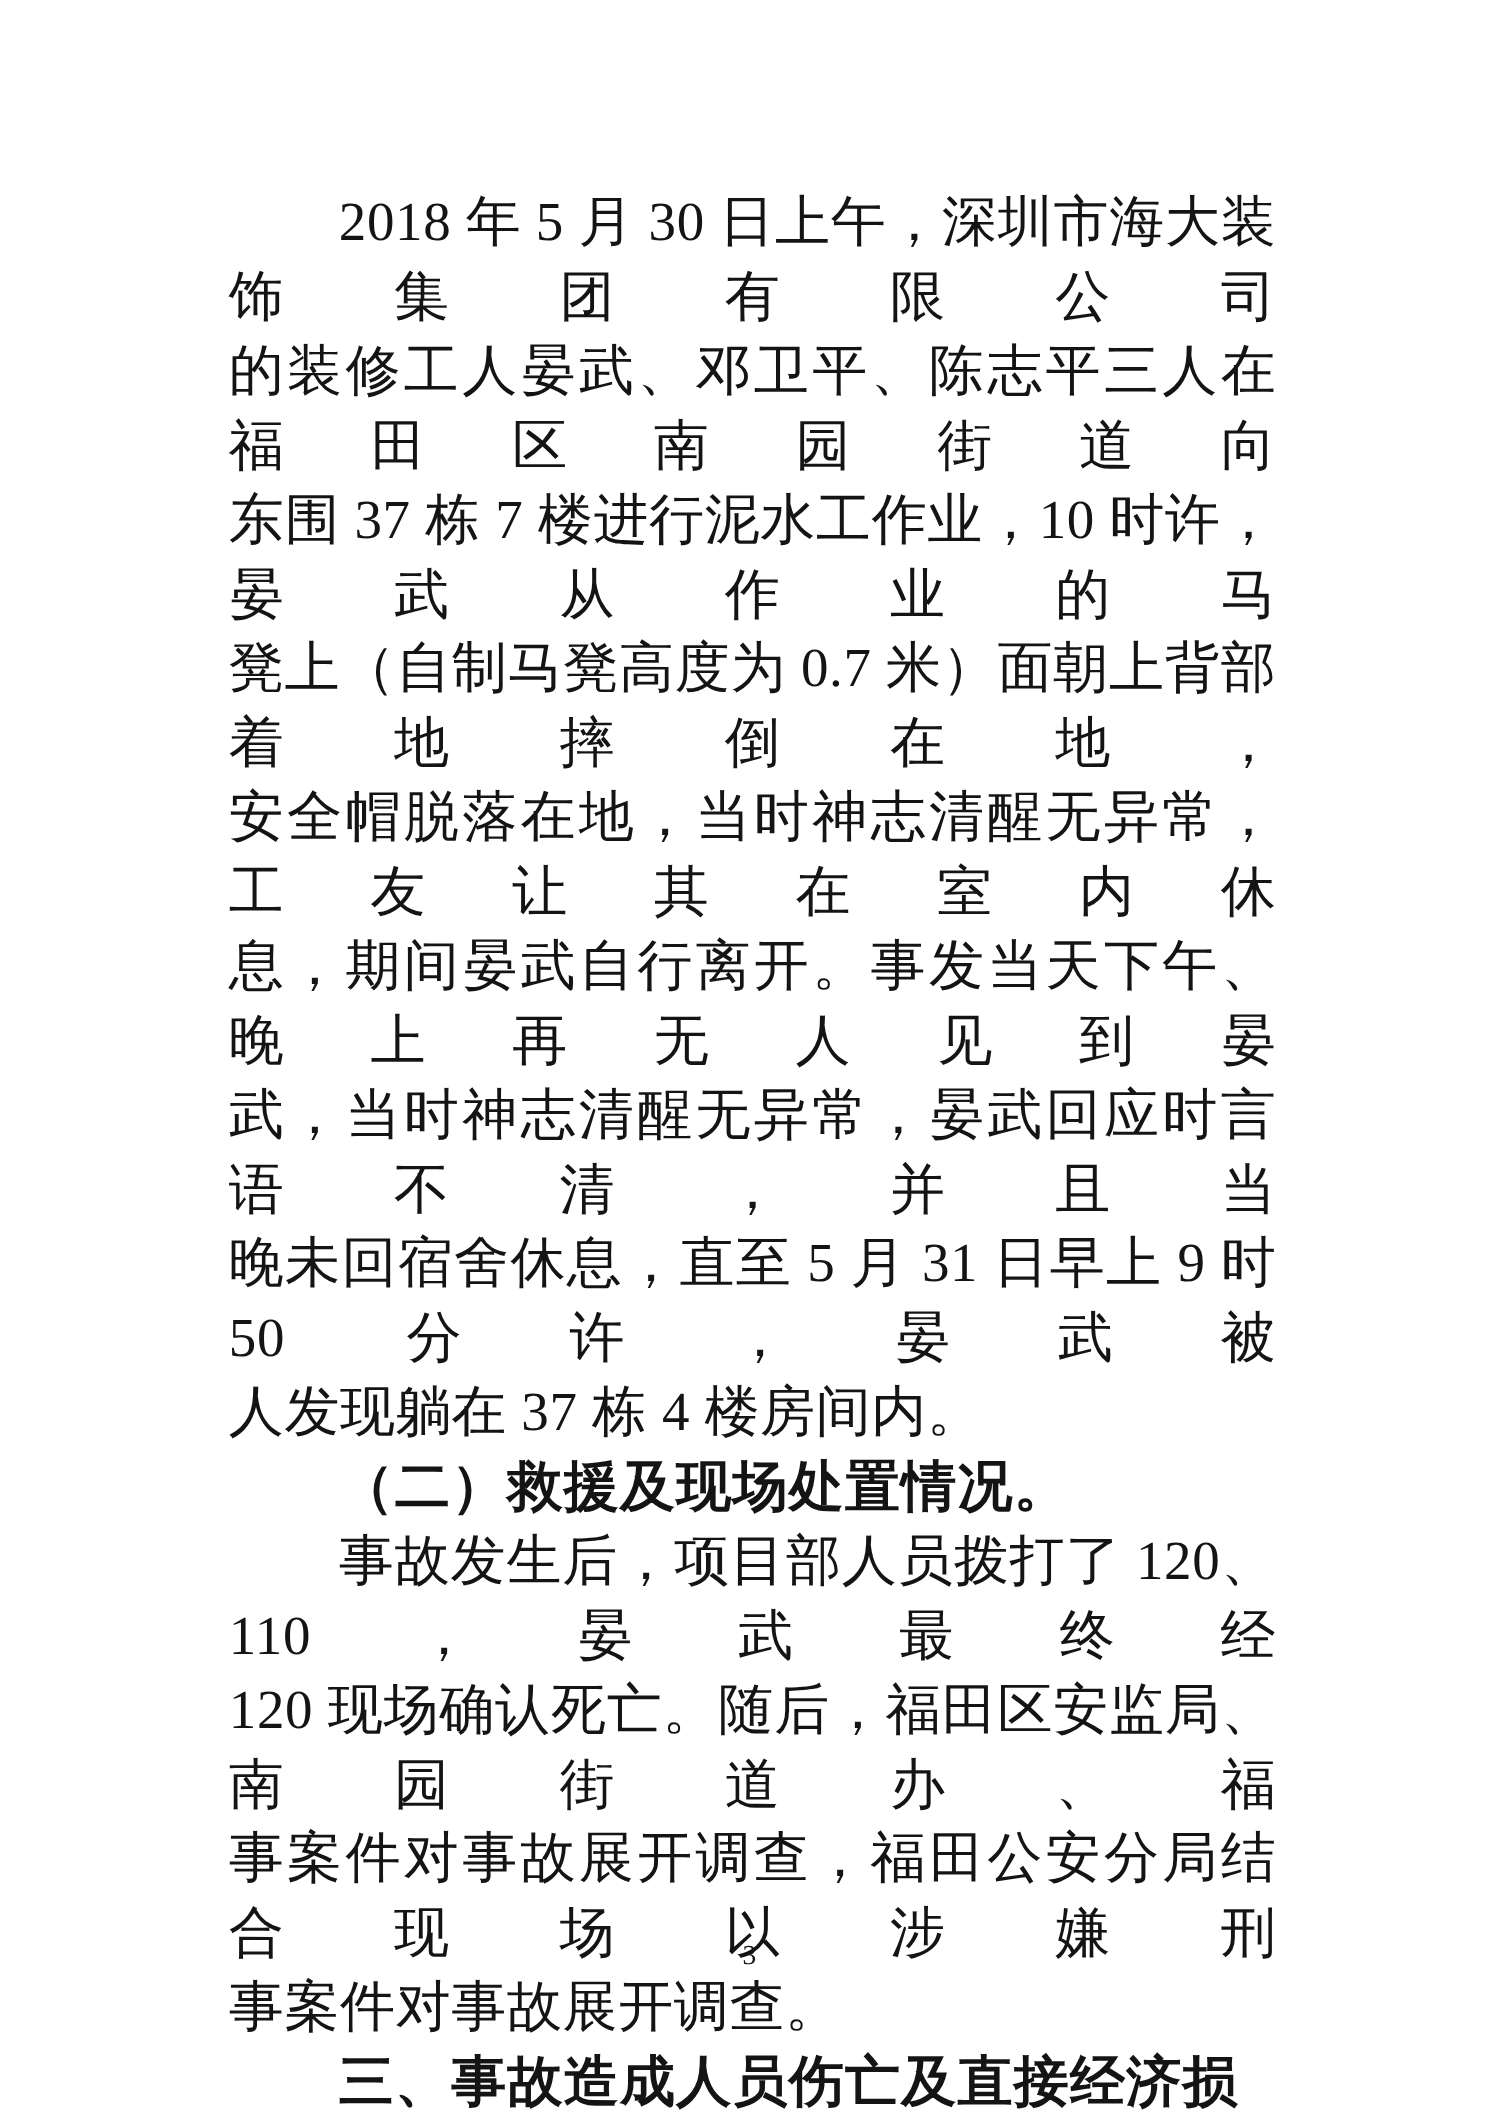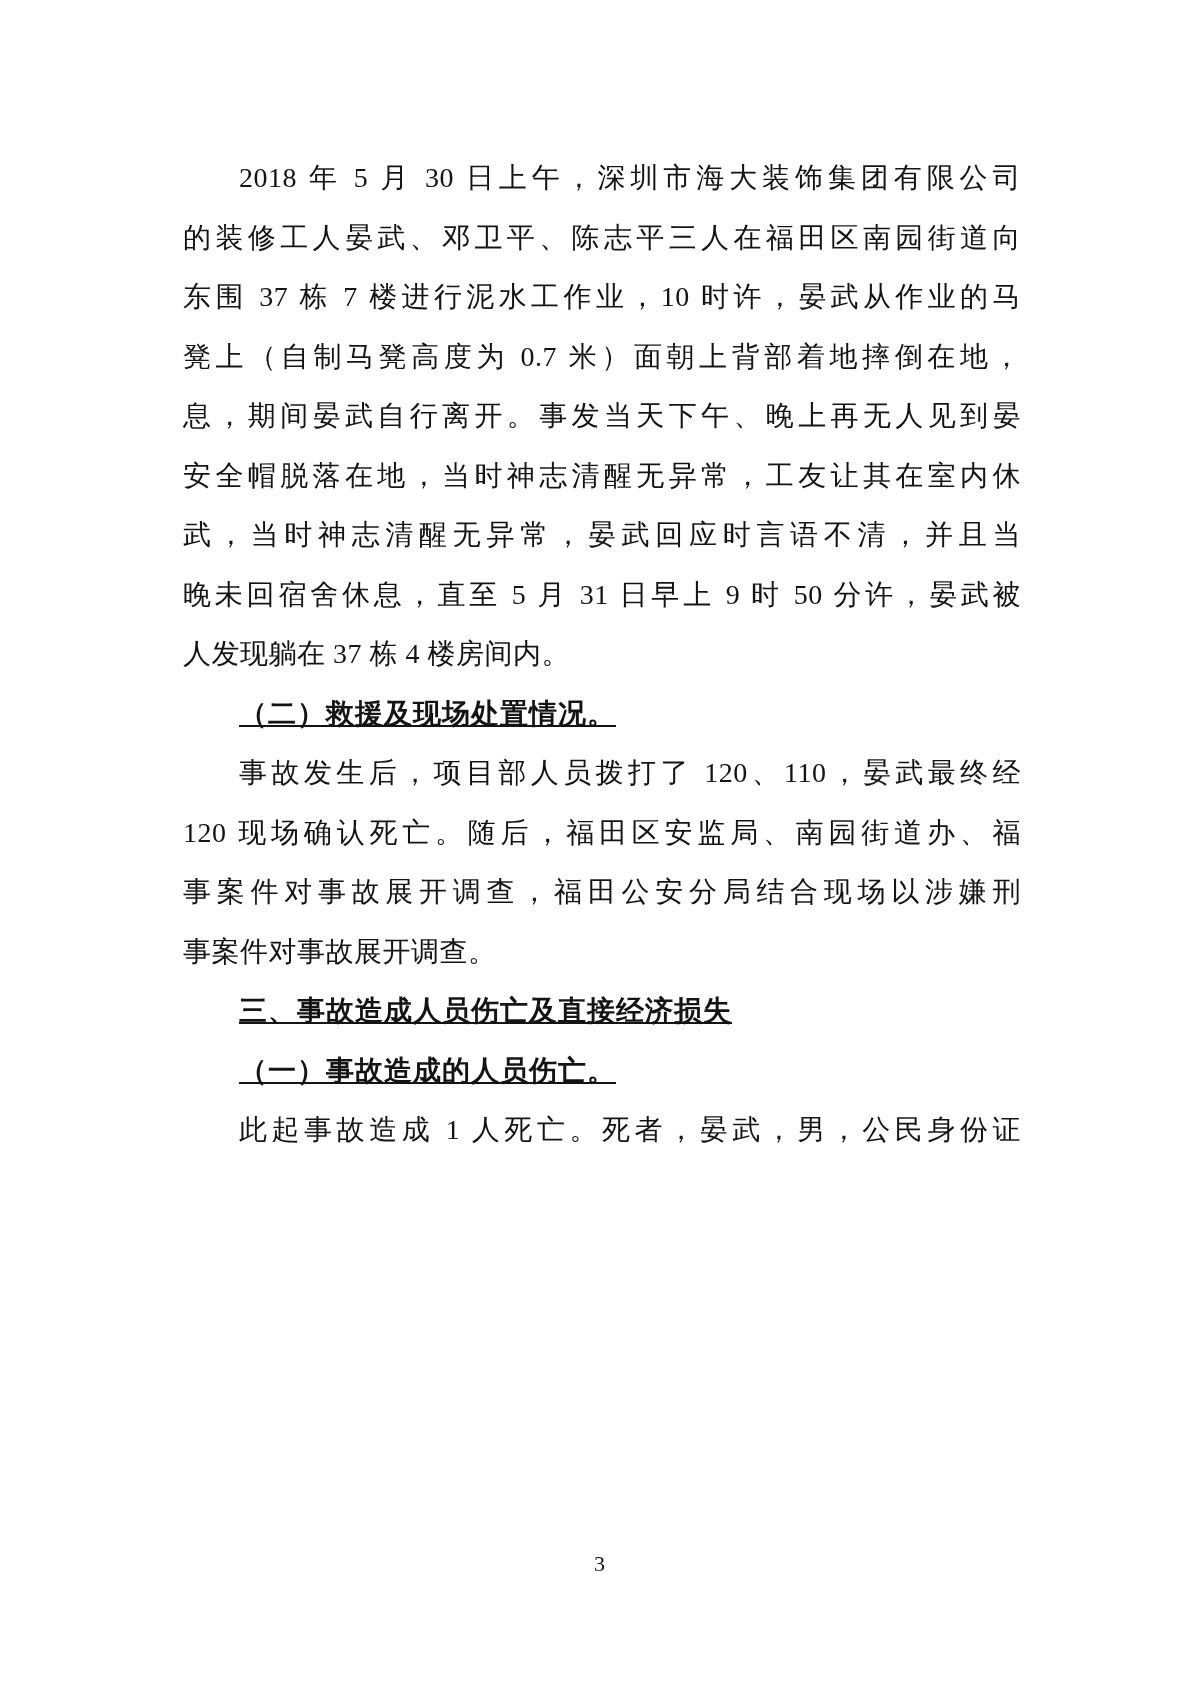--- a/index.html
+++ b/index.html
@@ -12,35 +12,34 @@
     font-family: "Liberation Serif", "DejaVu Serif", serif;
     overflow: hidden;
   }
   .content {
     position: absolute;
     left: 183px;
     top: 148px;
     width: 838px;
   }
   .line {
-    font-size: 28px;
+    font-size: 44px;
     line-height: 59.5px;
     text-align: left;
     letter-spacing: 0.5px;
   }
   .jfull {
     text-align: justify;
     text-align-last: justify;
   }
   .indent { text-indent: 2em; }
   .heading {
     font-family: "Liberation Sans", "DejaVu Sans", sans-serif;
     font-weight: 700;
     letter-spacing: 1px;
-    text-decoration: underline;
   }
   .page-num {
     position: absolute;
     left: 0;
     right: 0;
     top: 1549px;
     text-align: center;
     font-size: 22px;
     line-height: 30px;
     color: #141414;
@@ -48,22 +47,22 @@
 </style>
 </head>
 <body>
 
 <div class="page">
   <div class="content">
     <div class="line jfull indent">2018 年 5 月 30 日上午，深圳市海大装饰集团有限公司</div>
     <div class="line jfull">的装修工人晏武、邓卫平、陈志平三人在福田区南园街道向</div>
     <div class="line jfull">东围 37 栋 7 楼进行泥水工作业，10 时许，晏武从作业的马</div>
     <div class="line jfull">凳上（自制马凳高度为 0.7 米）面朝上背部着地摔倒在地，</div>
+    <div class="line jfull">安全帽脱落在地，当时神志清醒无异常，工友让其在室内休</div>
     <div class="line jfull">息，期间晏武自行离开。事发当天下午、晚上再无人见到晏</div>
-    <div class="line jfull">安全帽脱落在地，当时神志清醒无异常，工友让其在室内休</div>
     <div class="line jfull">武，当时神志清醒无异常，晏武回应时言语不清，并且当</div>
     <div class="line jfull">晚未回宿舍休息，直至 5 月 31 日早上 9 时 50 分许，晏武被</div>
     <div class="line">人发现躺在 37 栋 4 楼房间内。</div>
     <div class="line heading indent">（二）救援及现场处置情况。</div>
     <div class="line jfull indent">事故发生后，项目部人员拨打了 120、110，晏武最终经</div>
     <div class="line jfull">120 现场确认死亡。随后，福田区安监局、南园街道办、福</div>
     <div class="line jfull">事案件对事故展开调查，福田公安分局结合现场以涉嫌刑</div>
     <div class="line">事案件对事故展开调查。</div>
     <div class="line heading indent">三、事故造成人员伤亡及直接经济损失</div>
     <div class="line heading indent">（一）事故造成的人员伤亡。</div>

